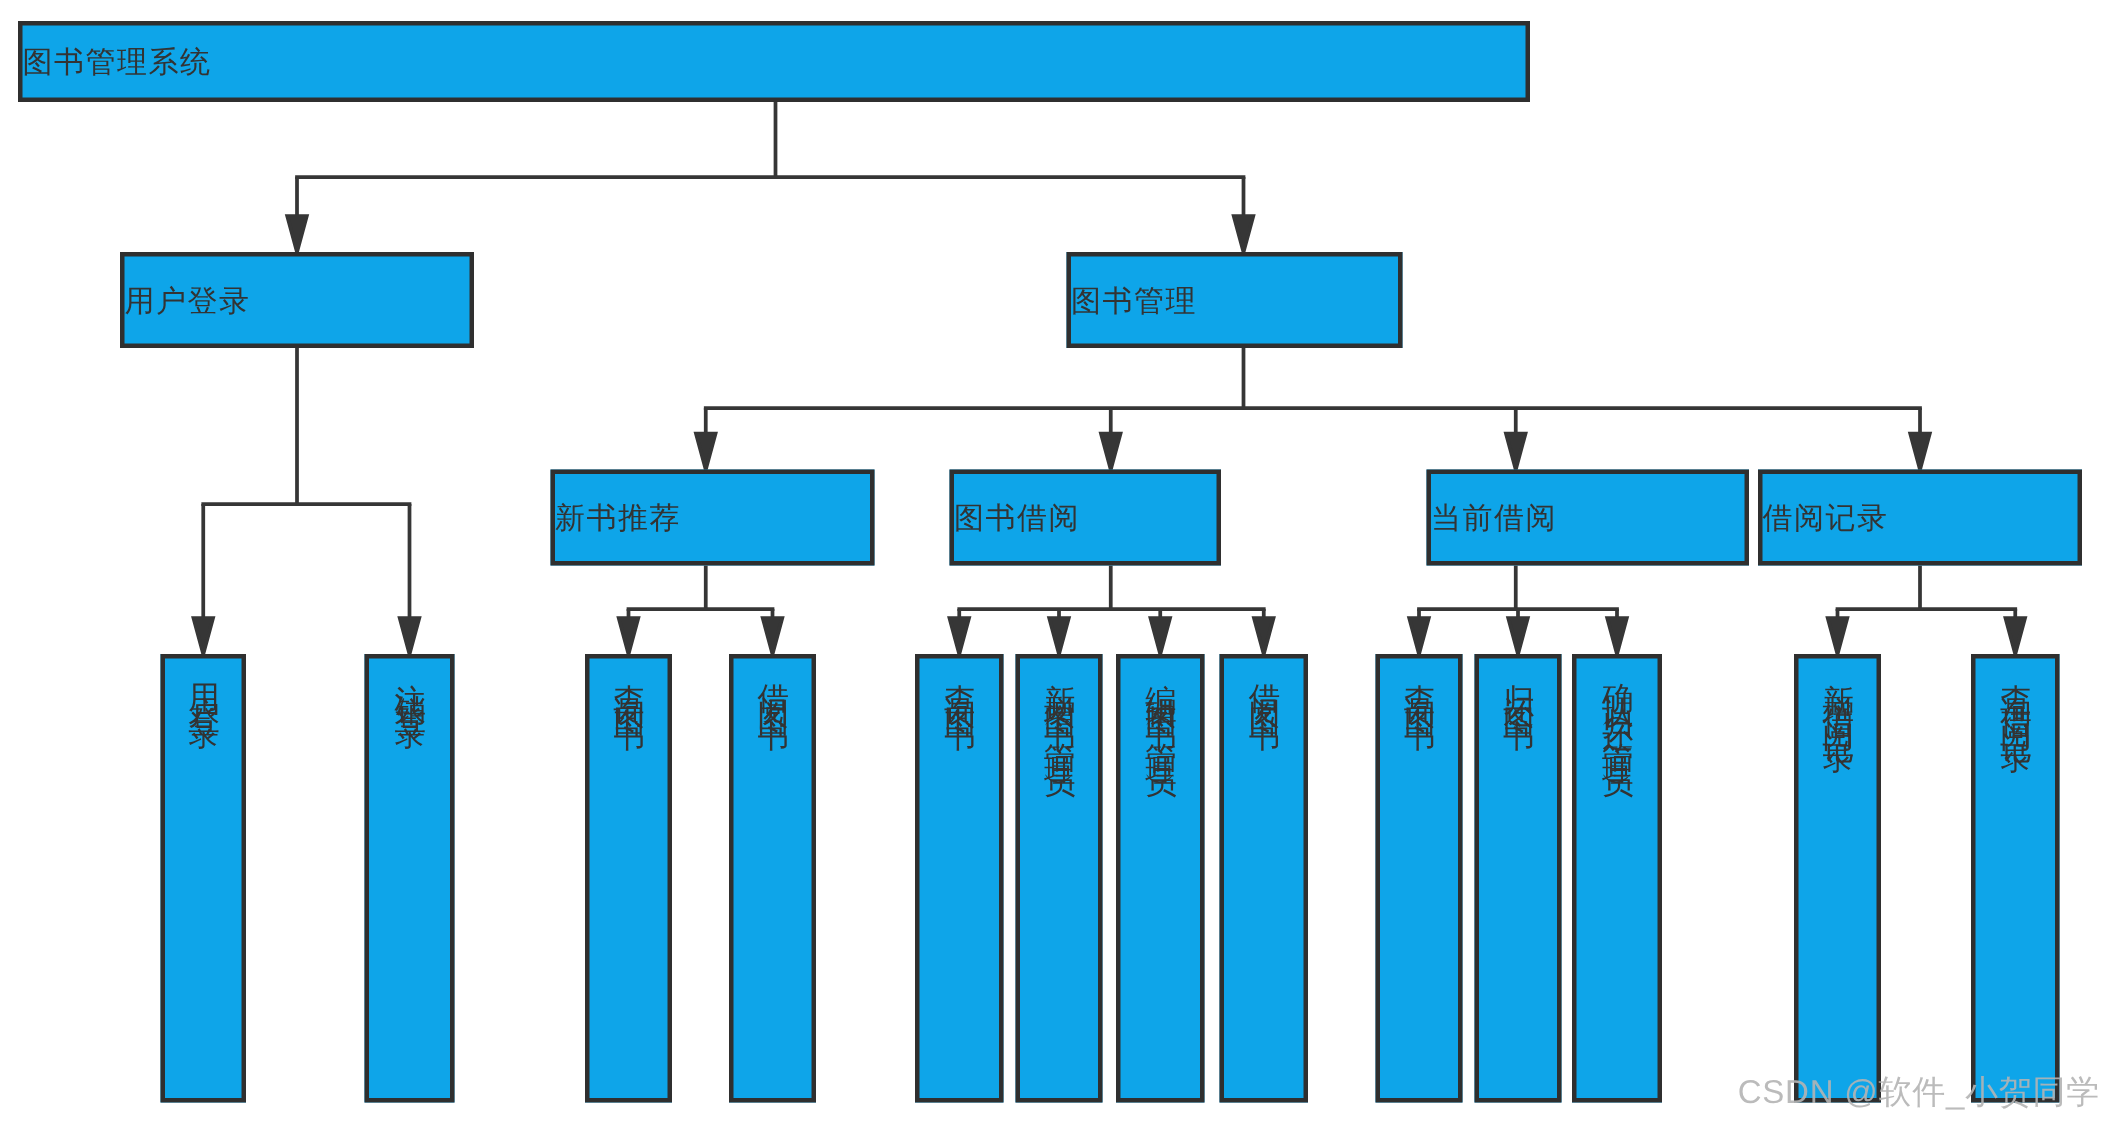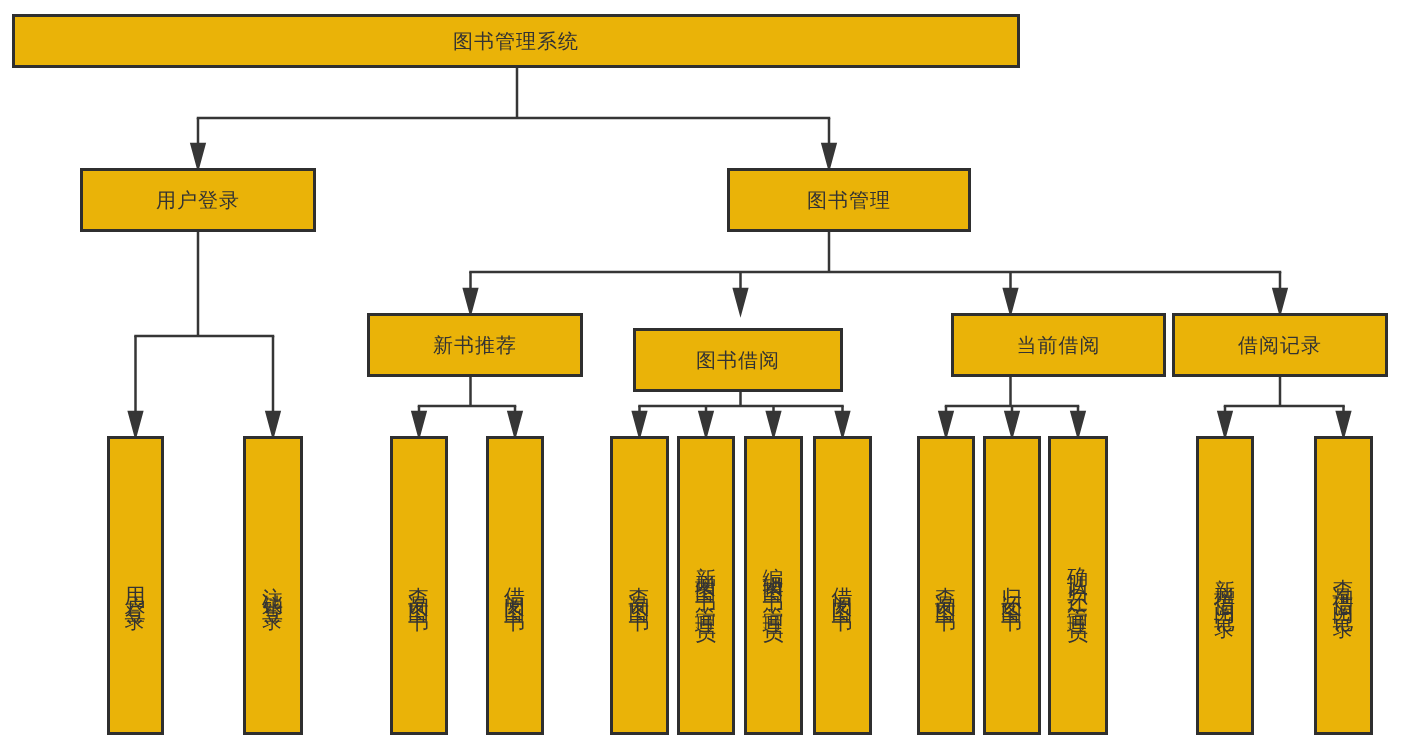--- a/index.html
+++ b/index.html
@@ -26,25 +26,25 @@
   }
   .wires .ar {
     fill: #363636;
     stroke: #363636;
     stroke-width: 2.5;
     stroke-linejoin: miter;
   }
   .box {
     position: absolute;
     box-sizing: border-box;
-    background: #eab308;
+    background: #0ea5e9;
     border: 3px solid #2f2f2f;
     display: flex;
     align-items: center;
-    justify-content: center;
+    justify-content: flex-start;
     color: #333333;
     z-index: 2;
   }
   .hbox {
     font-size: 20px;
     letter-spacing: 1px;
     white-space: nowrap;
   }
   .vbox {
     border-width: 3px;
@@ -61,23 +61,23 @@
     z-index: 3;
     font-size: 22px;
     letter-spacing: 0.5px;
     color: #b4b4b4;
     opacity: 0.9;
     white-space: nowrap;
   }
   
   .n-root { left: 12px;   top: 14px;  width: 1008px; height: 54px; }
   .n-l2a  { left: 80px;   top: 168px; width: 236px;  height: 64px; }
-  .n-l2b  { left: 727px;  top: 168px; width: 244px;  height: 64px; }
+  .n-l2b  { left: 711px;  top: 168px; width: 224px;  height: 64px; }
   .n-l3a  { left: 367px;  top: 313px; width: 216px;  height: 64px; }
-  .n-l3b  { left: 633px;  top: 313px; width: 210px;  height: 64px; margin-top: 15px; }
+  .n-l3b  { left: 633px;  top: 313px; width: 181px;  height: 64px; }
   .n-l3c  { left: 903px;  top: 313px; width: 215px;  height: 64px; margin-left: 48px; }
   .n-l3d  { left: 1172px; top: 313px; width: 216px;  height: 64px; }
   .lf     { top: 436px; height: 299px; }
   .n-lf1  { left: 107px;  width: 57px; }
   .n-lf2  { left: 243px;  width: 60px; }
   .n-lf3  { left: 390px;  width: 58px; }
   .n-lf4  { left: 486px;  width: 58px; }
   .n-lf5  { left: 610px;  width: 59px; }
   .n-lf6  { left: 677px;  width: 58px; }
   .n-lf7  { left: 744px;  width: 59px; }
@@ -211,14 +211,15 @@
   <div class="box vbox lf n-lf11">
     <span>确认归还（管理员）</span>
   </div>
   <div class="box vbox lf n-lf12">
     <span>新增借阅记录</span>
   </div>
   <div class="box vbox lf n-lf13">
     <span>查询借阅记录</span>
   </div>
 
+  <div class="watermark">CSDN @软件_小贺同学</div>
 
 </div>
 
 </body></html>

